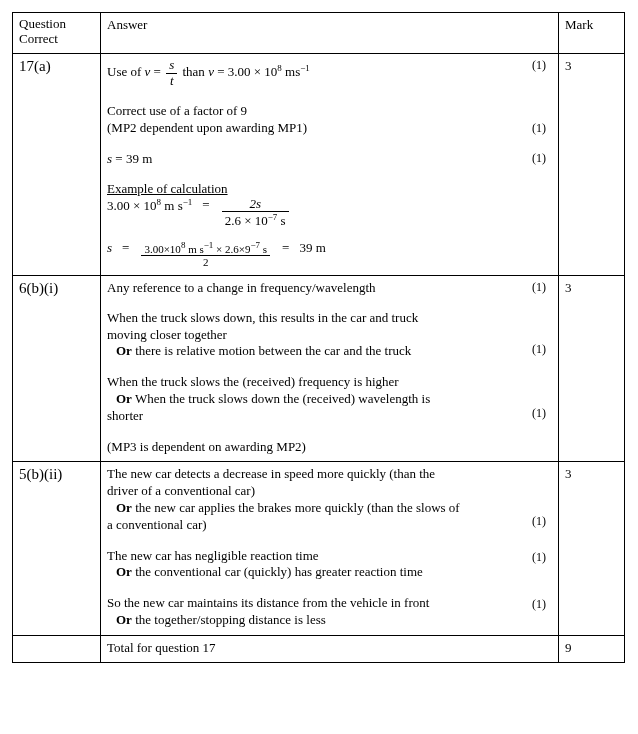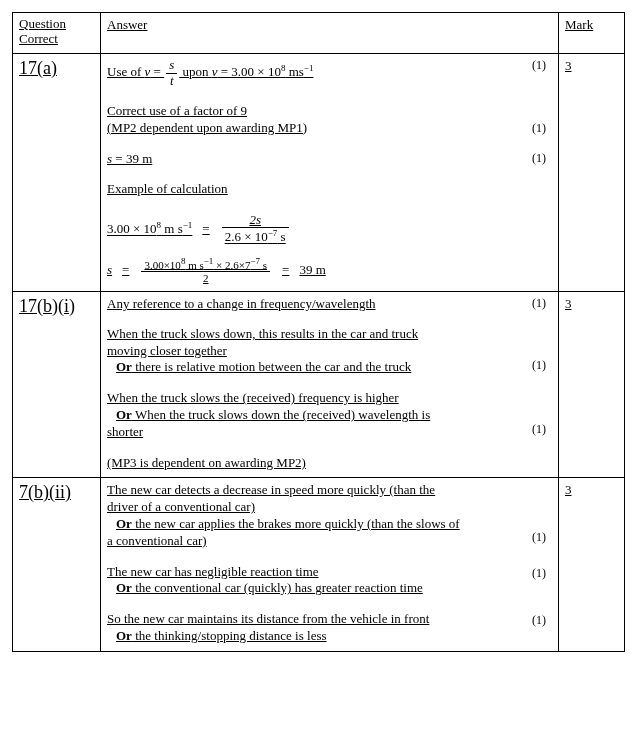--- a/index.html
+++ b/index.html
@@ -13,41 +13,40 @@
     font-family: "Liberation Serif", serif;
     color: #000000;
     font-size: 13px;
   }
   .sheet {
     position: relative;
     width: 586px;
     height: 734px;
     box-sizing: border-box;
     padding: 12px 8px 17px 12px;
-    text-decoration: underline;
   }
   table.marksheet {
     border-collapse: collapse;
     width: 612px;
     table-layout: fixed;
   }
   table.marksheet td, table.marksheet th {
     border: 1px solid #000000;
     vertical-align: top;
     padding: 4px 6px 6px 6px;
     font-weight: normal;
     text-align: left;
   }
   col.c-qnum { width: 88px; }
   col.c-ans  { width: 458px; }
   col.c-mark { width: 66px; }
 
   .hdr td { padding-top: 4px; padding-bottom: 4px; }
   .hdr .qn { line-height: 1.15; }
-  .qnum { font-weight: bold; font-size: 18px; padding-top: 5px; }
+  .qnum { font-weight: bold; font-size: 15px; padding-top: 5px; }
   .markcell { text-align: center; font-weight: bold; font-size: 13px; }
   .mark-bottom { vertical-align: bottom; padding-bottom: 8px; }
   .mark-mid { vertical-align: middle; }
 
   .ans { position: relative; }
   .blk { margin-bottom: 14px; }
   .blk:last-child { margin-bottom: 0; }
   .tight { line-height: 1.3; }
 
   .mp {
@@ -64,21 +63,21 @@
     vertical-align: middle;
     text-align: center;
     line-height: 1.15;
     margin: 0 2px;
   }
   .frac .num { display: block; padding: 0 3px; }
   .frac .den { display: block; border-top: 1px solid #000; padding: 0 3px; }
   .sm { font-size: 11px; }
   .sup { vertical-align: super; font-size: 9px; }
 
-  .eqrow { display: flex; align-items: center; }
+  .eqrow { display: flex; align-items: flex-start; }
   .eqrow .lhs { white-space: nowrap; }
   .eqrow .eq { margin: 0 10px; }
 
   .total-row td { font-weight: bold; padding-top: 3px; padding-bottom: 3px; }
   .total-label { font-weight: bold; }
   .total-mark { text-align: center; font-weight: bold; }
   .rel { position: relative; }
 </style>
 </head>
 <body>
@@ -99,64 +98,64 @@
         <td>Answer</td>
         <td>Mark</td>
       </tr>
 
       <tr>
         <td class="qnum">17(a)</td>
         <td class="ans">
 
           <div class="blk rel">
             <span class="mp" style="top:0;">(1)</span>
-            <span>Use of </span><i>v</i><span> = </span><span class="frac"><i class="num">s</i><i class="den">t</i></span><span> upon </span><i>v</i><span> = 3.00 × 10</span><span class="sup">8</span><span> ms</span><span class="sup">−1</span>
+            <span>Use of </span><i>v</i><span> = </span><span class="frac"><i class="num">s</i><i class="den">t</i></span><span> than </span><i>v</i><span> = 3.00 × 10</span><span class="sup">8</span><span> ms</span><span class="sup">−1</span>
           </div>
 
           <div class="blk rel tight">
             <span class="mp" style="top:18px;">(1)</span>
             <div>Correct use of a factor of 9</div>
             <div>(MP2 dependent upon awarding MP1)</div>
           </div>
 
           <div class="blk rel">
             <span class="mp" style="top:0;">(1)</span>
             <i>s</i><span> = 39 m</span>
           </div>
 
           <div class="blk">
-            <div class="ul" style="margin-bottom:16px;">Example of calculation</div>
+            <div class="ul" style="margin-bottom:0;">Example of calculation</div>
 
             <div class="eqrow" style="margin-bottom:10px;">
               <span class="lhs"><span>3.00 × 10</span><span class="sup">8</span><span> m s</span><span class="sup">−1</span></span>
               <span class="eq">=</span>
               <span class="frac">
                 <i class="num">2s</i>
                 <span class="den"><span>2.6 × 10</span><span class="sup">−7</span><span> s</span></span>
               </span>
             </div>
 
             <div class="eqrow">
               <i class="lhs">s</i>
               <span class="eq">=</span>
               <span class="frac sm">
-                <span class="num"><span>3.00×10</span><span class="sup">8</span><span> m s</span><span class="sup">−1</span><span> × 2.6×7</span><span class="sup">−7</span><span> s</span></span>
+                <span class="num"><span>3.00×10</span><span class="sup">8</span><span> m s</span><span class="sup">−1</span><span> × 2.6×9</span><span class="sup">−7</span><span> s</span></span>
                 <span class="den">2</span>
               </span>
               <span class="eq">=</span>
               <span>39 m</span>
             </div>
           </div>
 
         </td>
         <td class="markcell mark-mid">3</td>
       </tr>
 
       <tr>
-        <td class="qnum">17(b)(i)</td>
+        <td class="qnum">6(b)(i)</td>
         <td class="ans">
 
           <div class="blk rel">
             <span class="mp" style="top:0;">(1)</span>
             <span>Any reference to a change in frequency/wavelength</span>
           </div>
 
           <div class="blk rel tight">
             <span class="mp" style="top:32px;">(1)</span>
             <div>When the truck slows down, this results in the car and truck</div>
@@ -173,42 +172,47 @@
 
           <div class="blk">
             <span>(MP3 is dependent on awarding MP2)</span>
           </div>
 
         </td>
         <td class="markcell mark-bottom">3</td>
       </tr>
 
       <tr>
-        <td class="qnum">7(b)(ii)</td>
+        <td class="qnum">5(b)(ii)</td>
         <td class="ans">
 
           <div class="blk rel tight">
             <span class="mp" style="top:48px;">(1)</span>
             <div>The new car detects a decrease in speed more quickly (than the</div>
             <div>driver of a conventional car)</div>
             <div><b>Or</b><span> the new car applies the brakes more quickly (than the slows of</span></div>
             <div>a conventional car)</div>
           </div>
 
           <div class="blk rel tight">
             <span class="mp" style="top:2px;">(1)</span>
             <div>The new car has negligible reaction time</div>
             <div><b>Or</b><span> the conventional car (quickly) has greater reaction time</span></div>
           </div>
 
           <div class="blk rel tight">
             <span class="mp" style="top:2px;">(1)</span>
             <div>So the new car maintains its distance from the vehicle in front</div>
-            <div><b>Or</b><span> the thinking/stopping distance is less</span></div>
+            <div><b>Or</b><span> the together/stopping distance is less</span></div>
           </div>
 
         </td>
         <td class="markcell mark-bottom">3</td>
       </tr>
 
+      <tr class="total-row">
+        <td>&nbsp;</td>
+        <td class="total-label">Total for question 17</td>
+        <td class="total-mark">9</td>
+      </tr>
     </tbody>
   </table>
 </div>
 
 </body></html>

